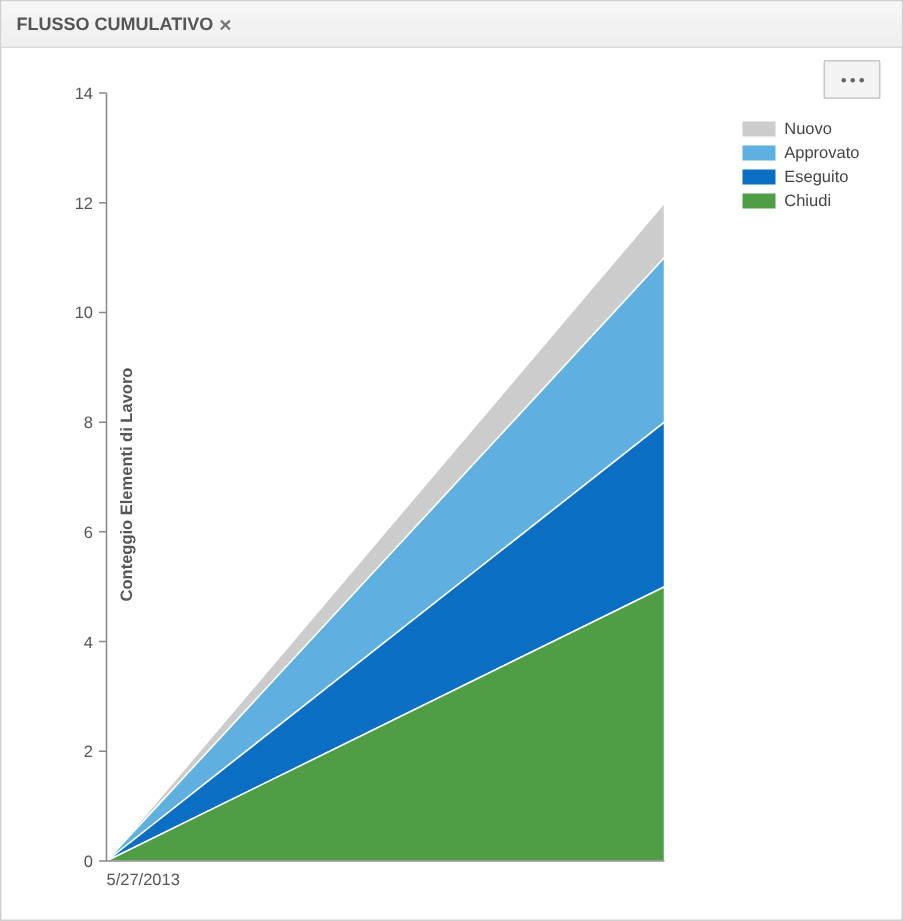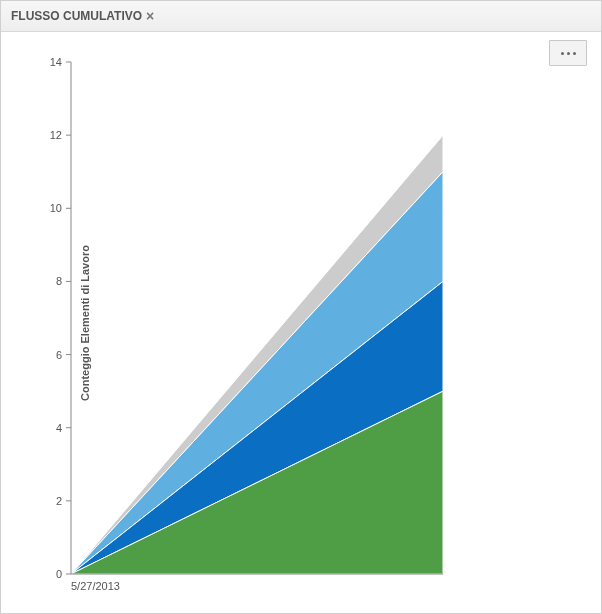--- a/index.html
+++ b/index.html
@@ -59,15 +59,33 @@
           <text x="61" y="253.42857142857144" text-anchor="end" class="tick-text">8</text>
           <line x1="65" y1="176.28571428571428" x2="70" y2="176.28571428571428" class="tick-line"></line>
           <text x="61" y="180.28571428571428" text-anchor="end" class="tick-text">10</text>
           <line x1="65" y1="103.14285714285717" x2="70" y2="103.14285714285717" class="tick-line"></line>
           <text x="61" y="107.14285714285717" text-anchor="end" class="tick-text">12</text>
           <line x1="65" y1="30" x2="70" y2="30" class="tick-line"></line>
           <text x="61" y="34" text-anchor="end" class="tick-text">14</text>
           <text x="70" y="558" text-anchor="start" class="tick-text">5/27/2013</text>
         </svg>
 
+      <div class="legend" id="legend">
+          <div class="legend-row">
+            <div class="legend-sw" style="background: rgb(204, 204, 204);"></div>
+            <span>Nuovo</span>
+          </div>
+          <div class="legend-row">
+            <div class="legend-sw" style="background: rgb(95, 176, 224);"></div>
+            <span>Approvato</span>
+          </div>
+          <div class="legend-row">
+            <div class="legend-sw" style="background: rgb(10, 111, 194);"></div>
+            <span>Eseguito</span>
+          </div>
+          <div class="legend-row">
+            <div class="legend-sw" style="background: rgb(79, 158, 70);"></div>
+            <span>Chiudi</span>
+          </div>
+        </div>
     </div>
   </div>
 </div>
 
 </body></html>

